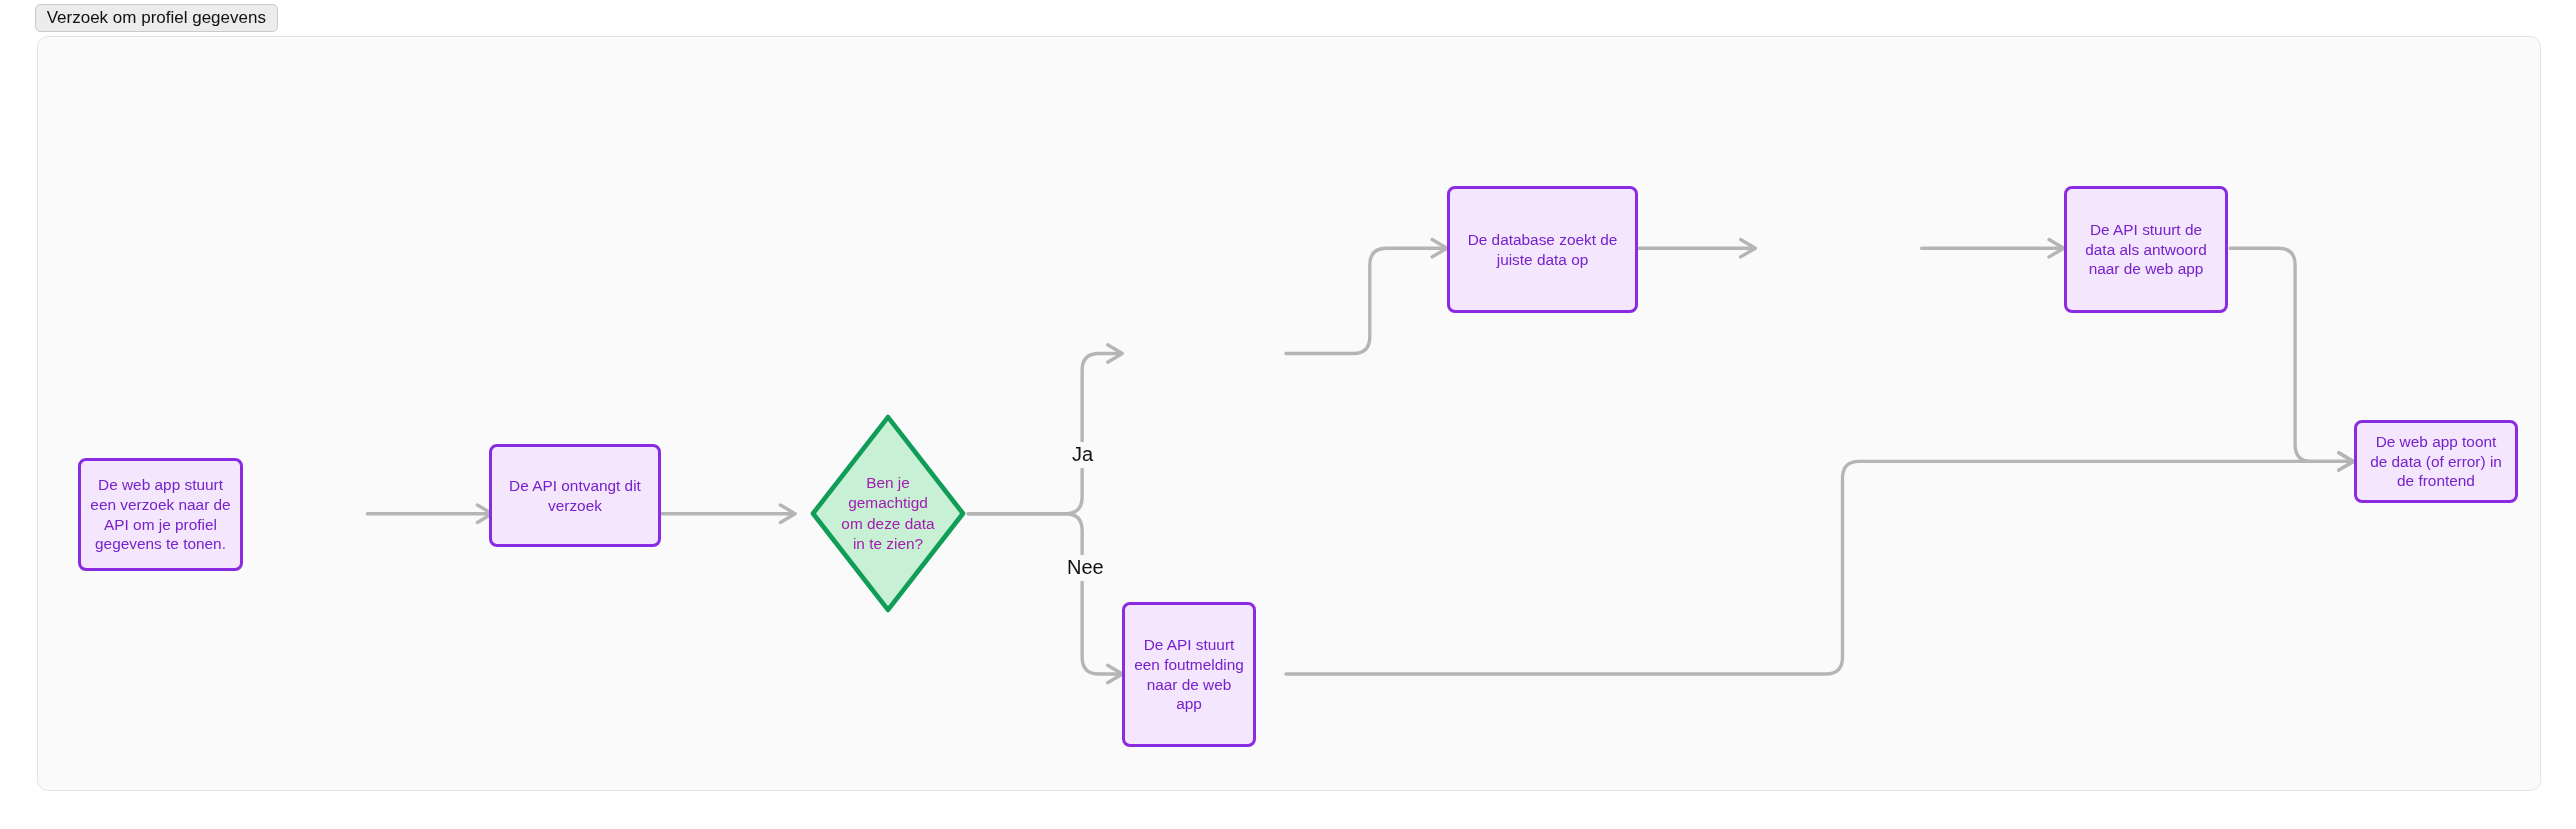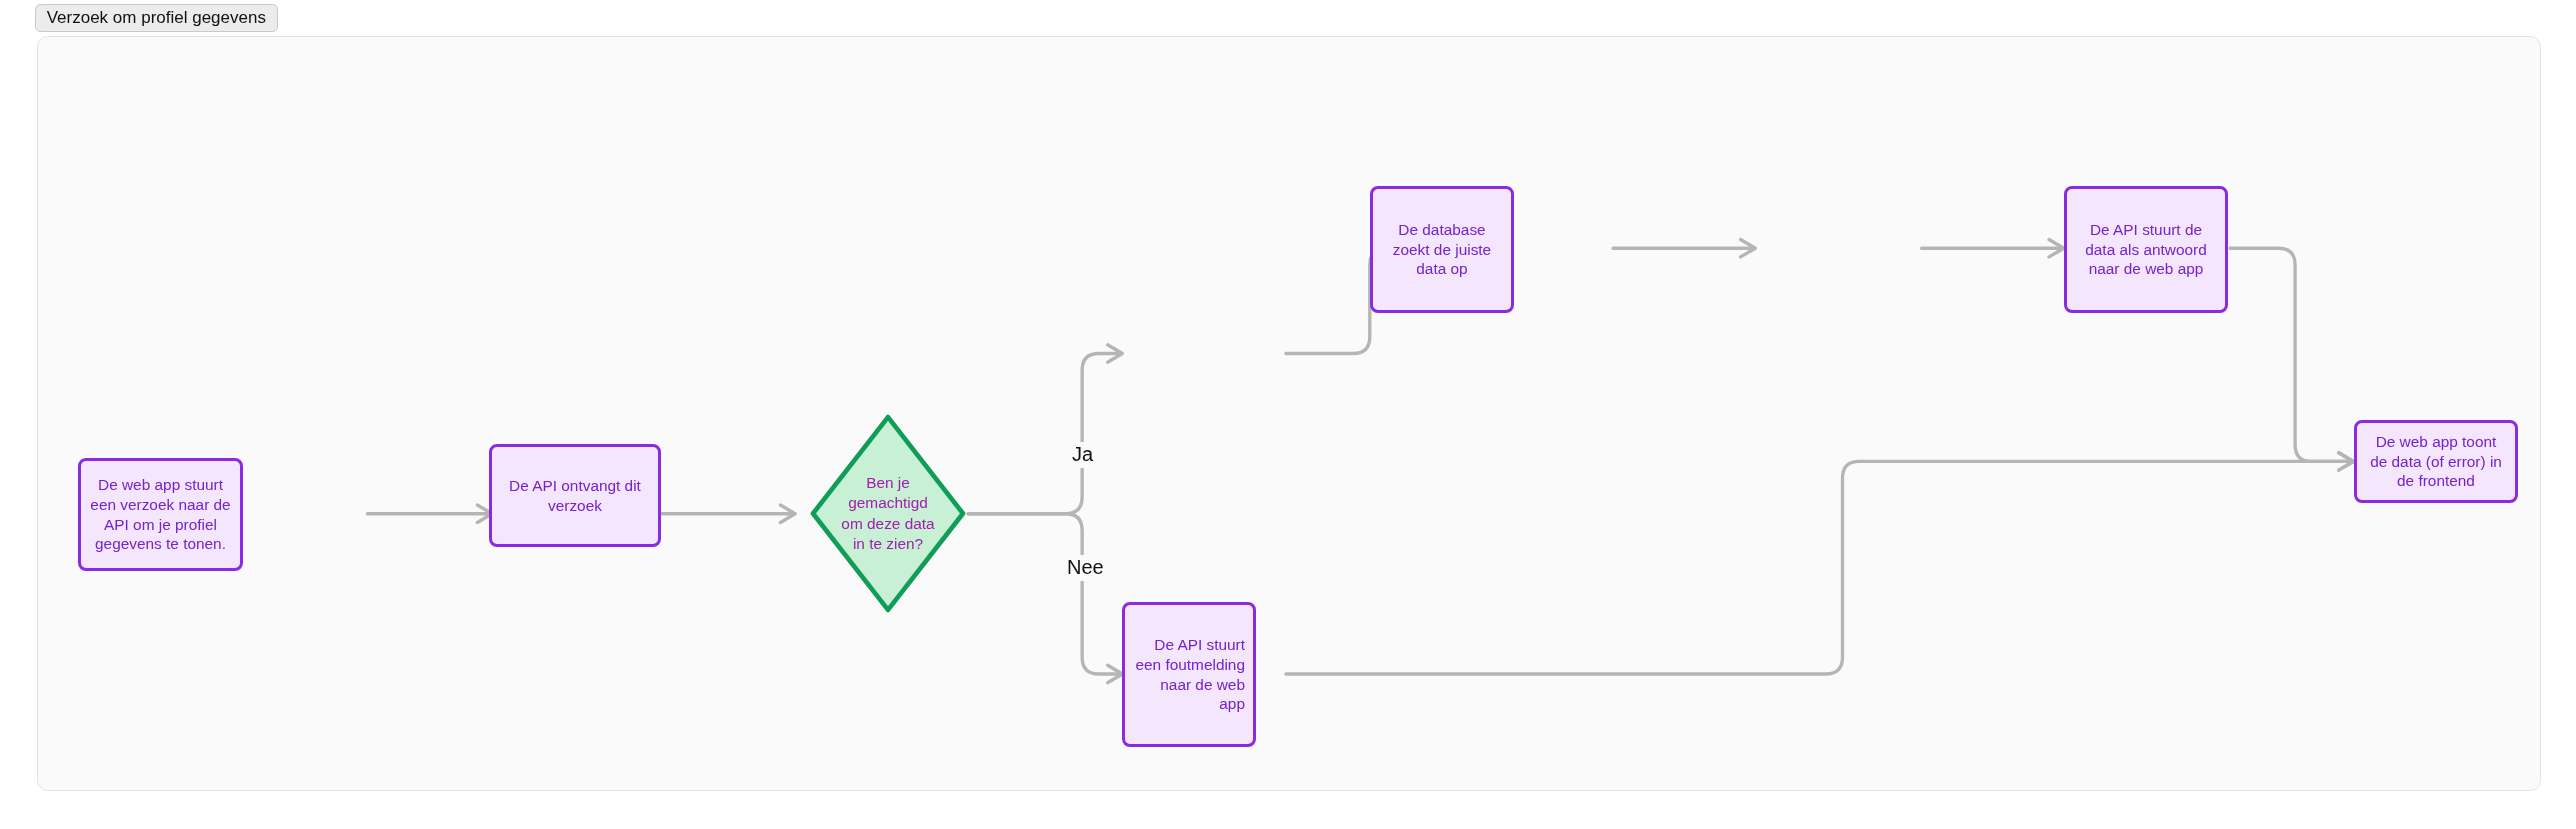--- a/index.html
+++ b/index.html
@@ -138,25 +138,25 @@
     </div>
 
     <div class="node node-decision" style="left:771px; top:376px;">
       <svg class="dia-svg" width="158" height="201" viewBox="0 0 236 300" xmlns="http://www.w3.org/2000/svg">
         <polygon points="118,6 230,150 118,294 6,150" fill="#c8f0d4" stroke="#0f9d58" stroke-width="7" stroke-linejoin="round"></polygon>
       </svg>
       <div class="dia-label">Ben je gemachtigd om deze data in te zien?</div>
     </div>
 
 
-    <div class="node node-process" style="left:1084px; top:565px; width:134px; height:145px;text-align:right;">
+    <div class="node node-process" style="left:1084px; top:565px; width:134px; height:145px;">
       <span>De API stuurt een foutmelding naar de web app</span>
     </div>
 
-    <div class="node node-process" style="left:1332px; top:149px; width:144px; height:127px;">
+    <div class="node node-process" style="left:1409px; top:149px; width:191px; height:127px;">
       <span>De database zoekt de juiste data op</span>
     </div>
 
 
     <div class="node node-process" style="left:2026px; top:149px; width:164px; height:127px;">
       <span>De API stuurt de data als antwoord naar de web app</span>
     </div>
 
     <div class="node node-process" style="left:2316px; top:383px; width:164px; height:83px;">
       <span>De web app toont de data (of error) in de frontend</span>

